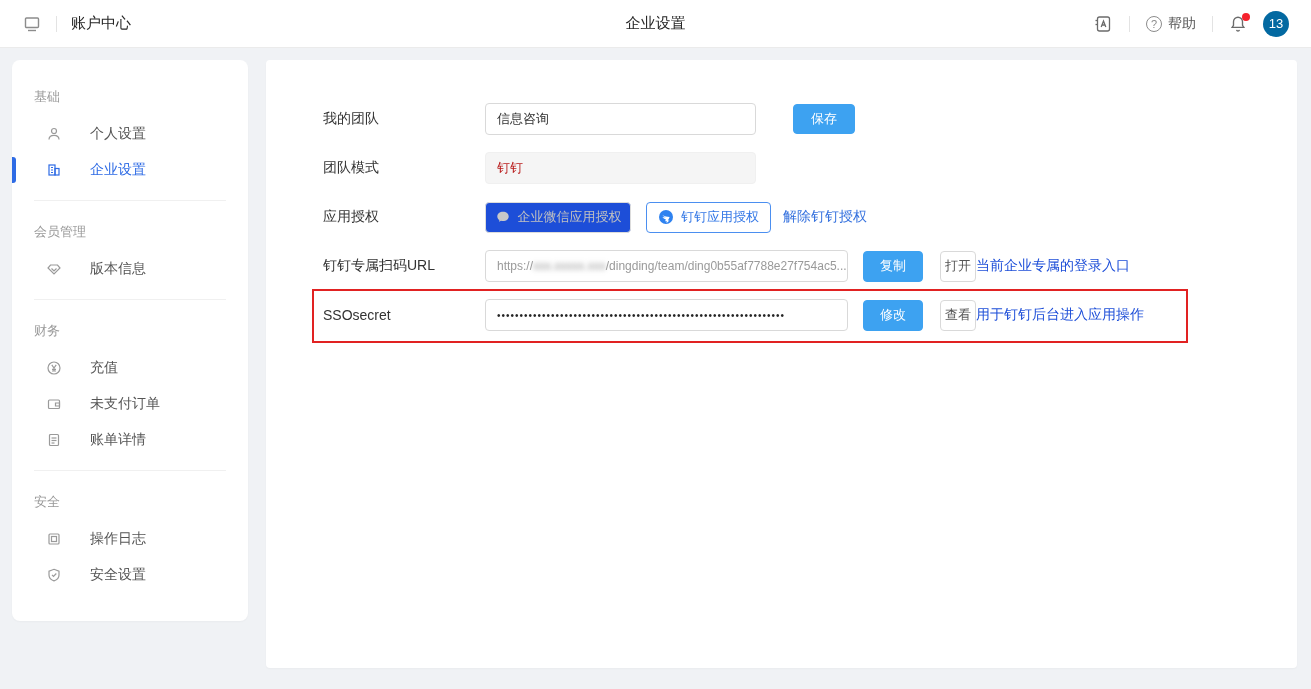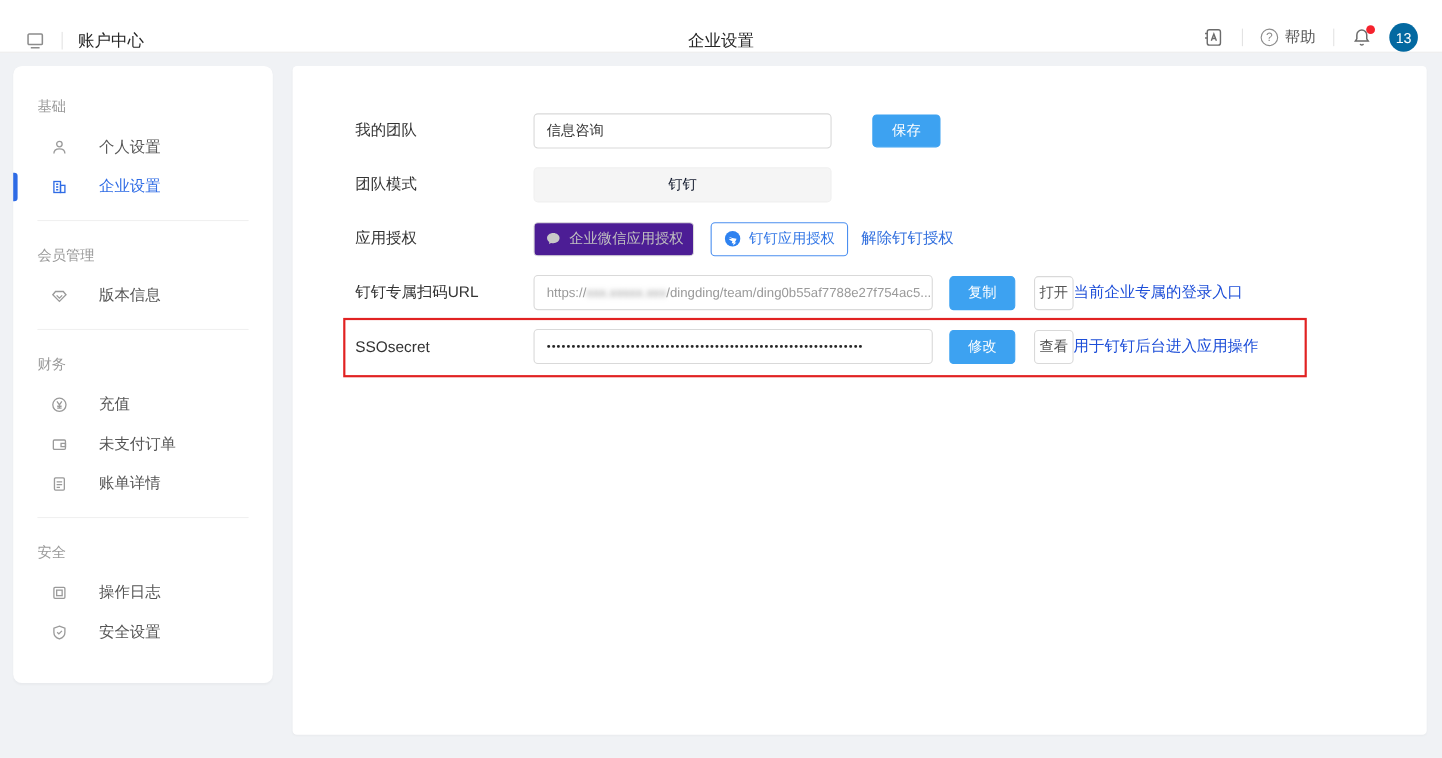--- a/index.html
+++ b/index.html
@@ -4,21 +4,21 @@
 <style>
   * { margin:0; padding:0; box-sizing:border-box; }
   html,body { width:1311px; height:689px; }
   body {
     font-family:"Liberation Sans","DejaVu Sans",sans-serif;
     background:#f0f2f5; color:#333; overflow:hidden; font-size:14px;
   }
   
   .header {
     height:48px; background:#fff; border-bottom:1px solid #ebebeb;
-    display:flex; align-items:flex-end; padding:0 22px; position:relative;
+    display:flex; align-items:center; padding:0 22px; position:relative;
   }
   .header-left { display:flex; align-items:center; gap:14px; }
   .vdiv { width:1px; height:16px; background:#e3e3e3; }
   .app-title { font-size:15px; color:#262626; }
   .page-title {
     position:absolute; left:50%; transform:translateX(-50%);
     font-size:15px; color:#262626;
   }
   .header-right { margin-left:auto; display:flex; align-items:center; gap:16px; }
   .hicon { color:#6b6b6b; display:flex; align-items:center; cursor:pointer; }
@@ -65,37 +65,37 @@
   .form-area { position:relative; padding:43px 0 0 57px; }
   .form-row { display:flex; align-items:center; height:32px; margin-bottom:17px; }
   .f-label { width:162px; color:#333; font-size:14px; flex-shrink:0; }
   .tinput {
     height:32px; border:1px solid #d9d9d9; border-radius:4px; background:#fff;
     padding:0 11px; font-size:13px; color:#333; outline:none;
     font-family:"Liberation Sans","DejaVu Sans",sans-serif;
   }
   .w-short { width:271px; }
   .w-long  { width:363px; display:flex; align-items:center; overflow:hidden; white-space:nowrap; }
-  .tinput.disabled { background:#f5f5f5; border-color:#f0f0f0; color:#0f172a;text-align:center; }
+  .tinput.disabled { background:#f5f5f5; border-color:#f0f0f0; color:#b91c1c; }
   .url-text { color:#9a9a9a; font-size:12px; }
   .url-blur { filter:blur(2.5px); }
   .dots { color:#262626; font-size:10px; letter-spacing:1px; overflow:hidden; }
   .btn {
     height:31px; border-radius:4px; font-size:13px; cursor:pointer;
     display:inline-flex; align-items:center; justify-content:center;
     font-family:"Liberation Sans","DejaVu Sans",sans-serif;
   }
   .btn-primary { background:#3da2f1; border:1px solid #3da2f1; color:#fff; width:62px; }
   .btn-plain { background:#fff; border:1px solid #d9d9d9; color:#555; width:36px; }
   .btn-save { margin-left:37px; height:30px; }
   .gap15 { margin-left:15px; }
   .gap17 { margin-left:17px; }
   .row-hint { color:#1d4ed8; font-size:14px; white-space:nowrap; }
   .btn-wechat {
-    width:146px; background:#4c1d95; border:1px solid #dcdcdc; color:#c0c0c0; gap:7px;
+    width:146px; background:#1d4ed8; border:1px solid #dcdcdc; color:#c0c0c0; gap:7px;
     cursor:not-allowed;
   }
   .btn-ding {
     width:125px; background:#fff; border:1px solid #4b8ff0; color:#3377e6; gap:7px;
   }
   .unbind-link { margin-left:12px; color:#3370de; font-size:14px; cursor:pointer; text-decoration:none; }
   .highlight-box {
     position:absolute; left:46px; top:229px; width:876px; height:54px;
     border:2px solid #e12222; pointer-events:none;
   }

